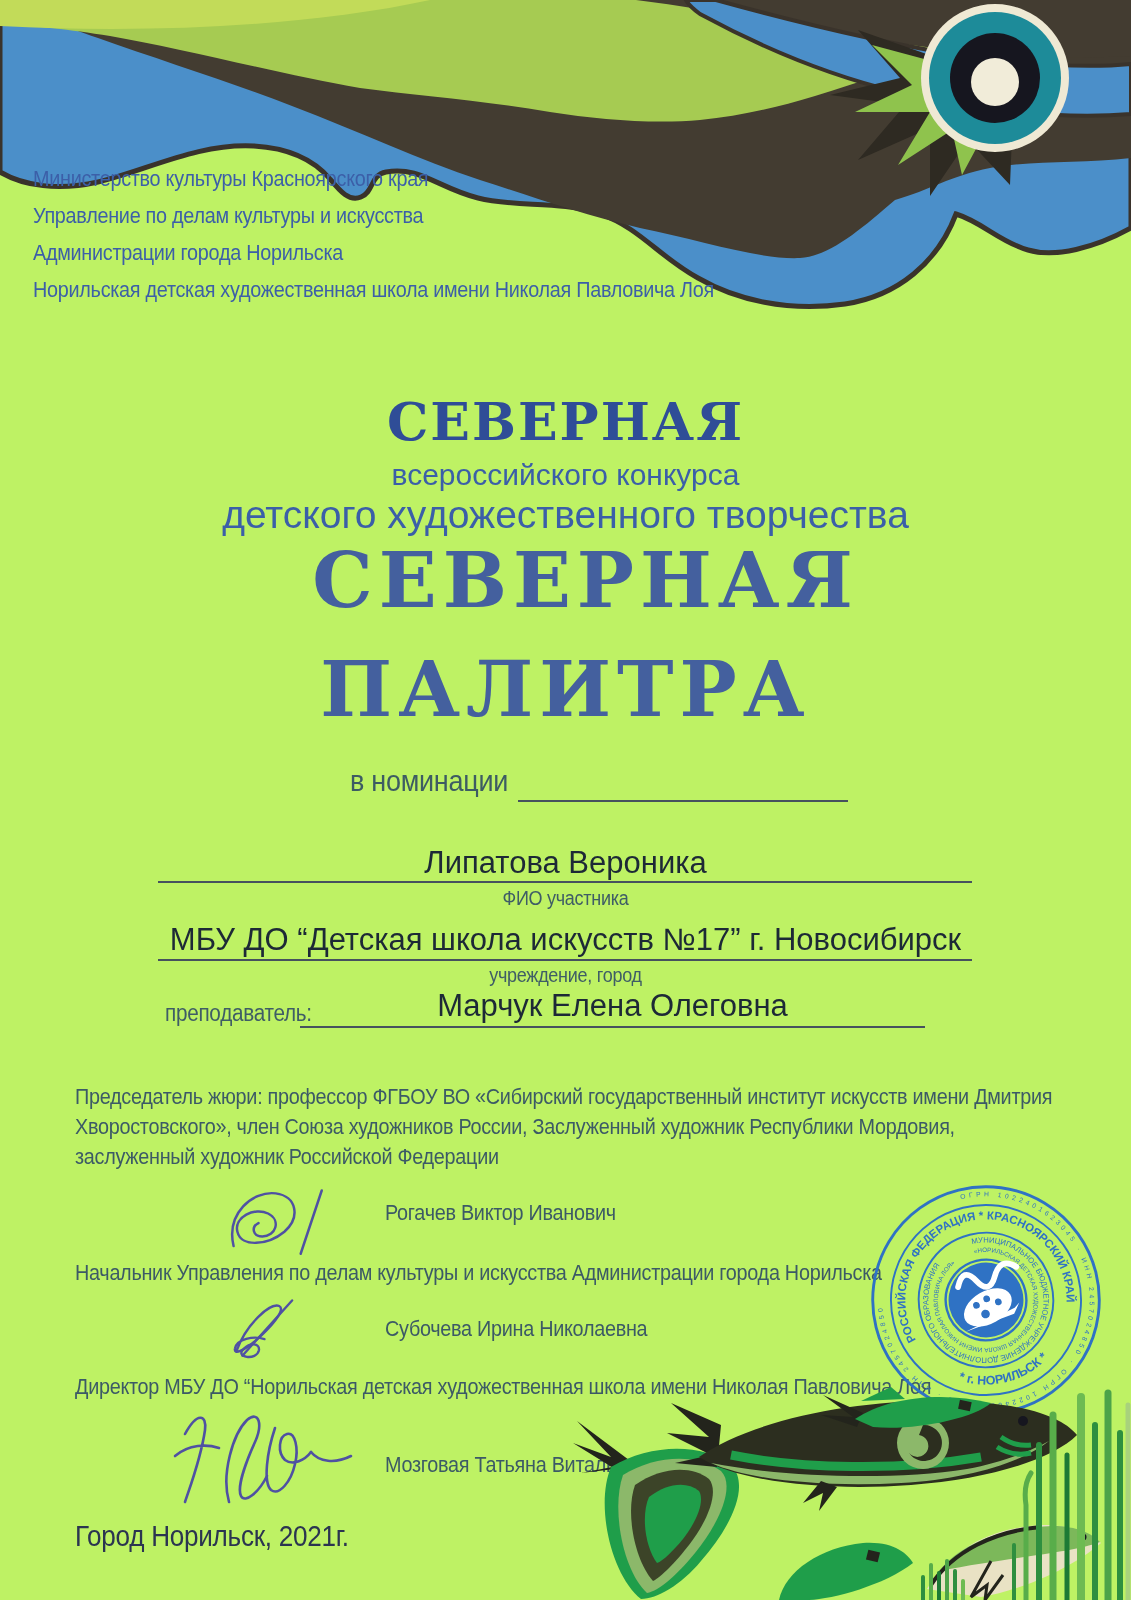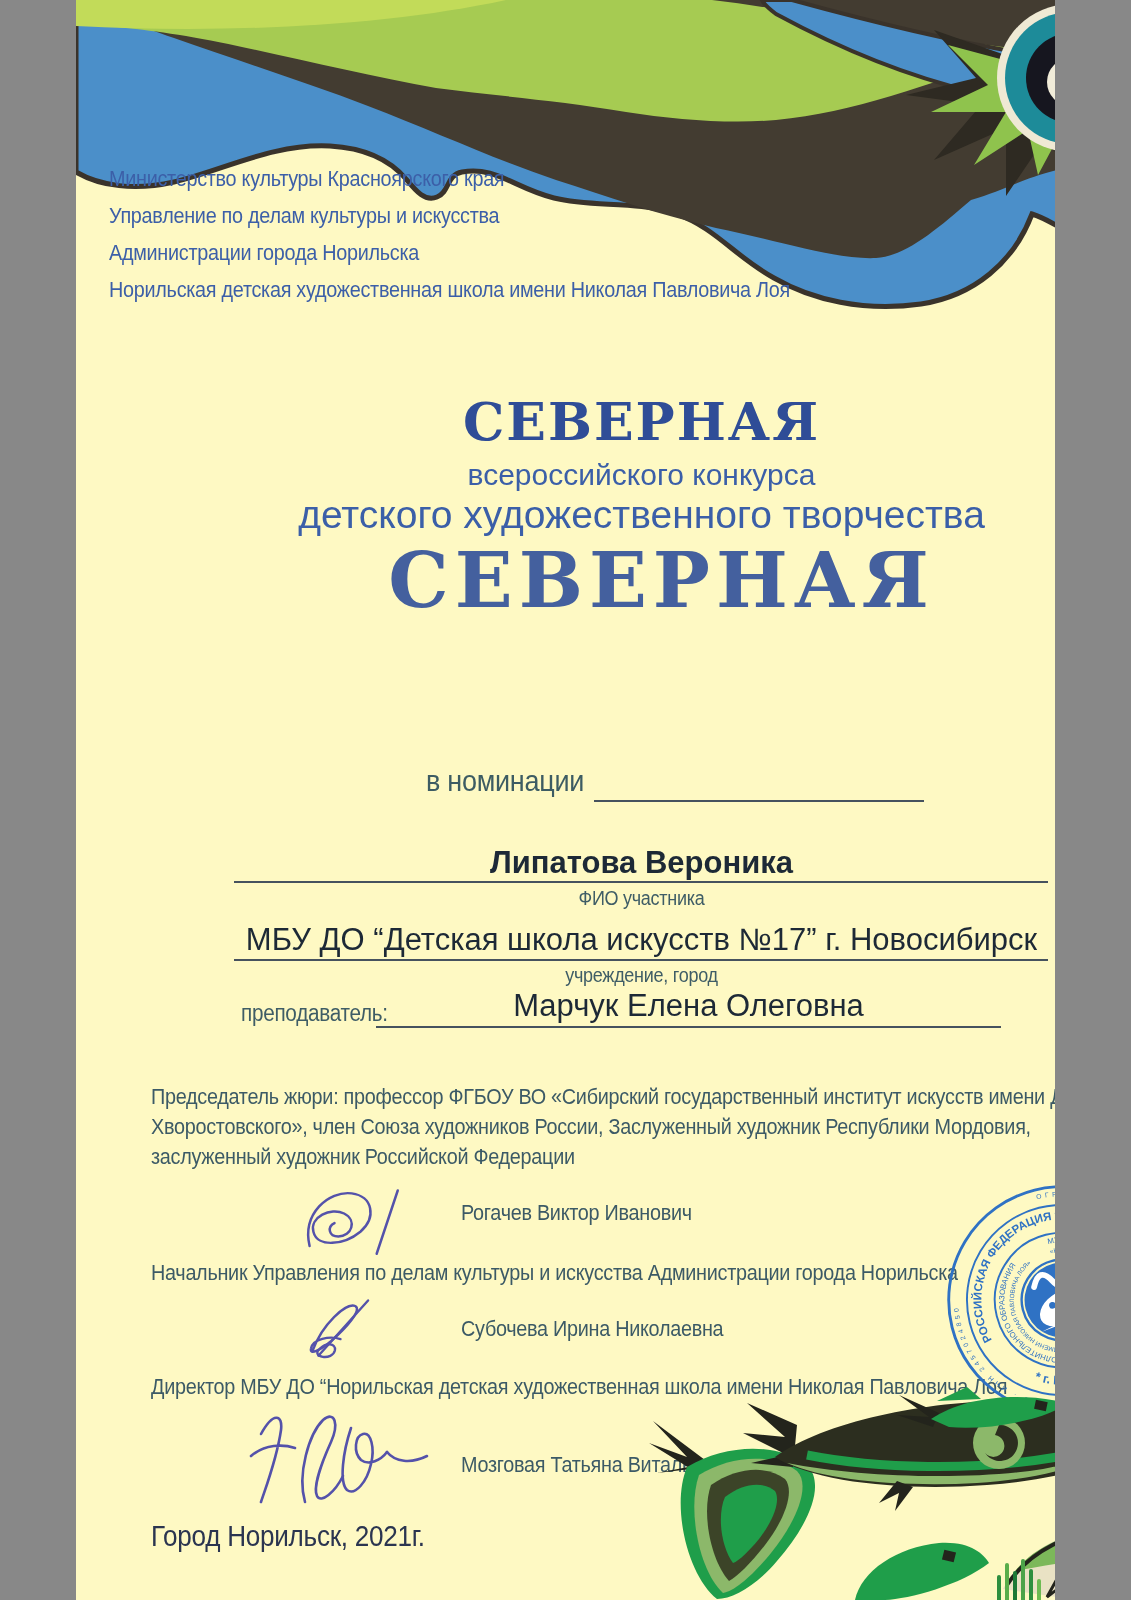--- a/index.html
+++ b/index.html
@@ -1,18 +1,18 @@
 <!DOCTYPE html>
 <html><head>
 <meta charset="utf-8">
 <style>
   html,body{margin:0;padding:0;background:#888;}
   .page{
-    position:relative;width:979px;height:1600px;margin:0 auto;
-    background:#fef9c3;overflow:hidden;
+    position:relative;width:1131px;height:1600px;margin:0 auto;
+    background:#bef264;overflow:hidden;
     font-family:"Liberation Sans",sans-serif;
   }
   .t{position:absolute;white-space:nowrap;}
   .narrow{transform:scaleX(.9);transform-origin:0 0;letter-spacing:-.3px;}
   .narrowc{transform:scaleX(.9);transform-origin:50% 0;letter-spacing:-.3px;}
   .center{left:0;width:1131px;text-align:center;}
   .hdr{color:#3c5fa8;font-size:22px;}
   .rule{position:absolute;border-bottom:2px solid #46525e;height:0;}
   .lbl{color:#3f5d66;font-size:20px;}
   .bodytxt{color:#3c5a66;font-size:22px;}
@@ -52,25 +52,26 @@
 
   <div class="t hdr narrow" style="left:33px;top:166px;">Министерство культуры Красноярского края</div>
   <div class="t hdr narrow" style="left:33px;top:203px;">Управление по делам культуры и искусства</div>
   <div class="t hdr narrow" style="left:33px;top:240px;">Администрации города Норильска</div>
   <div class="t hdr narrow" style="left:33px;top:277px;">Норильская детская художественная школа имени Николая Павловича Лоя</div>
 
   <div class="t center bigword" style="top:396px;font-size:52px;color:#2f4d97;font-family:'DejaVu Serif',serif;letter-spacing:2px;">СЕВЕРНАЯ</div>
   <div class="t center" style="top:458px;font-size:30px;color:#3b5fa8;">всероссийского конкурса</div>
   <div class="t center" style="top:493px;font-size:39px;color:#3b5fa8;">детского художественного творчества</div>
   <div class="t center bigword" style="top:543px;font-size:76px;color:#44609e;font-family:'DejaVu Serif',serif;letter-spacing:6px;padding-left:20px;">СЕВЕРНАЯ</div>
+  <div class="t center bigword" style="top:652px;font-size:76px;color:#44609e;font-family:'DejaVu Serif',serif;letter-spacing:6px;">ПАЛИТРА</div>
 
   <div class="t narrow" style="left:350px;top:764px;font-size:30px;color:#3d5c63;">в номинации</div>
   <div class="rule" style="left:518px;top:800px;width:330px;"></div>
 
-  <div class="t center nametxt" style="top:845px;font-weight:bold;">Липатова Вероника</div>
+  <div class="t center nametxt" style="top:845px;">Липатова Вероника</div>
   <div class="rule" style="left:158px;top:881px;width:814px;"></div>
   <div class="t center lbl narrowc" style="top:887px;">ФИО участника</div>
 
   <div class="t center nametxt" style="top:922px;">МБУ ДО “Детская школа искусств №17” г. Новосибирск</div>
   <div class="rule" style="left:158px;top:959px;width:814px;"></div>
   <div class="t center lbl narrowc" style="top:964px;">учреждение, город</div>
 
   <div class="t lbl narrow" style="left:165px;top:1000px;font-size:23px;">преподаватель:</div>
   <div class="t nametxt" style="left:300px;top:988px;width:625px;text-align:center;">Марчук Елена Олеговна</div>
   <div class="rule" style="left:300px;top:1026px;width:625px;"></div>

